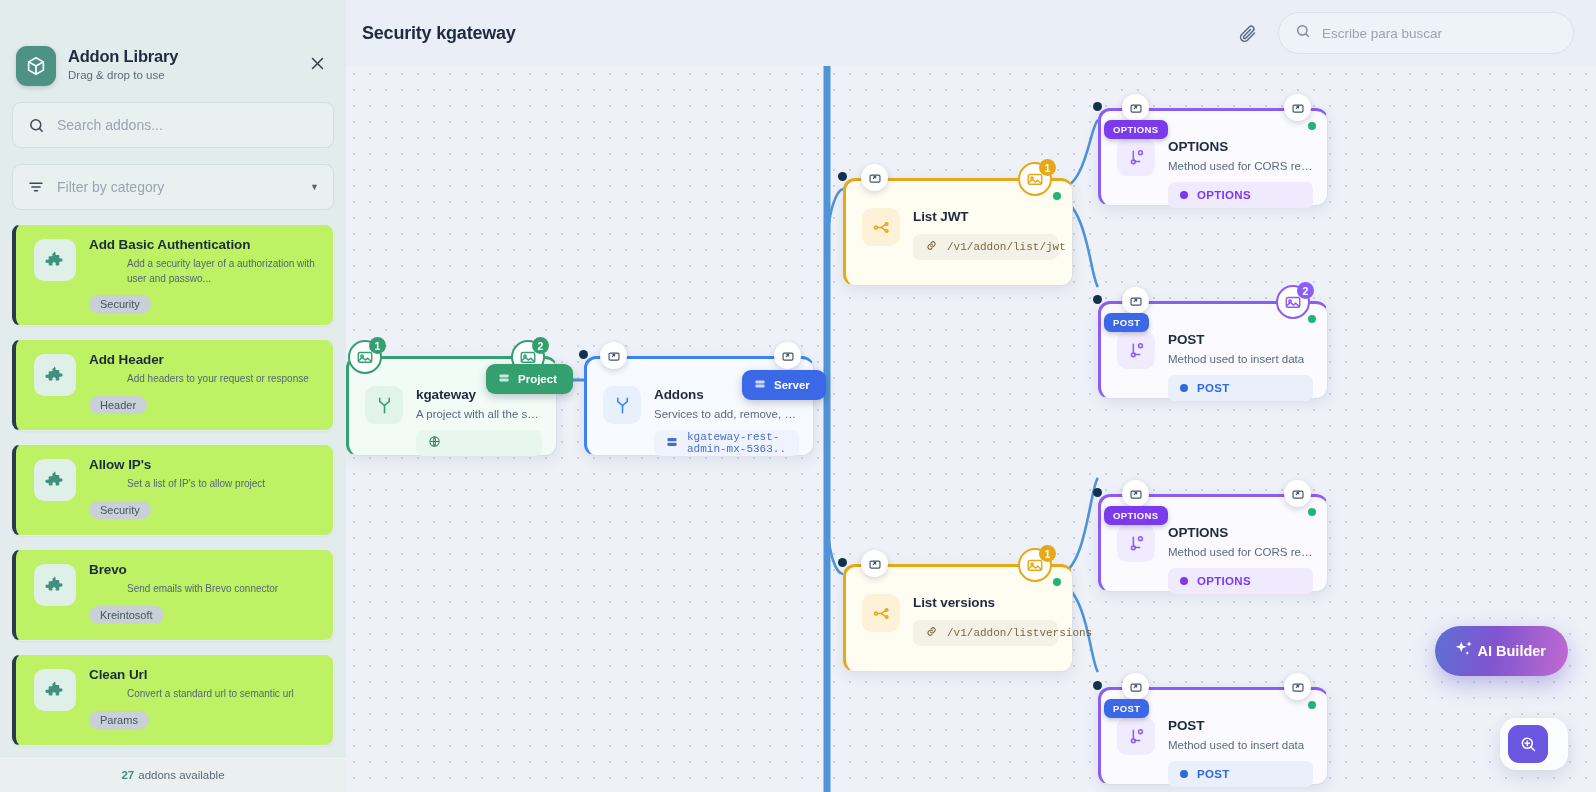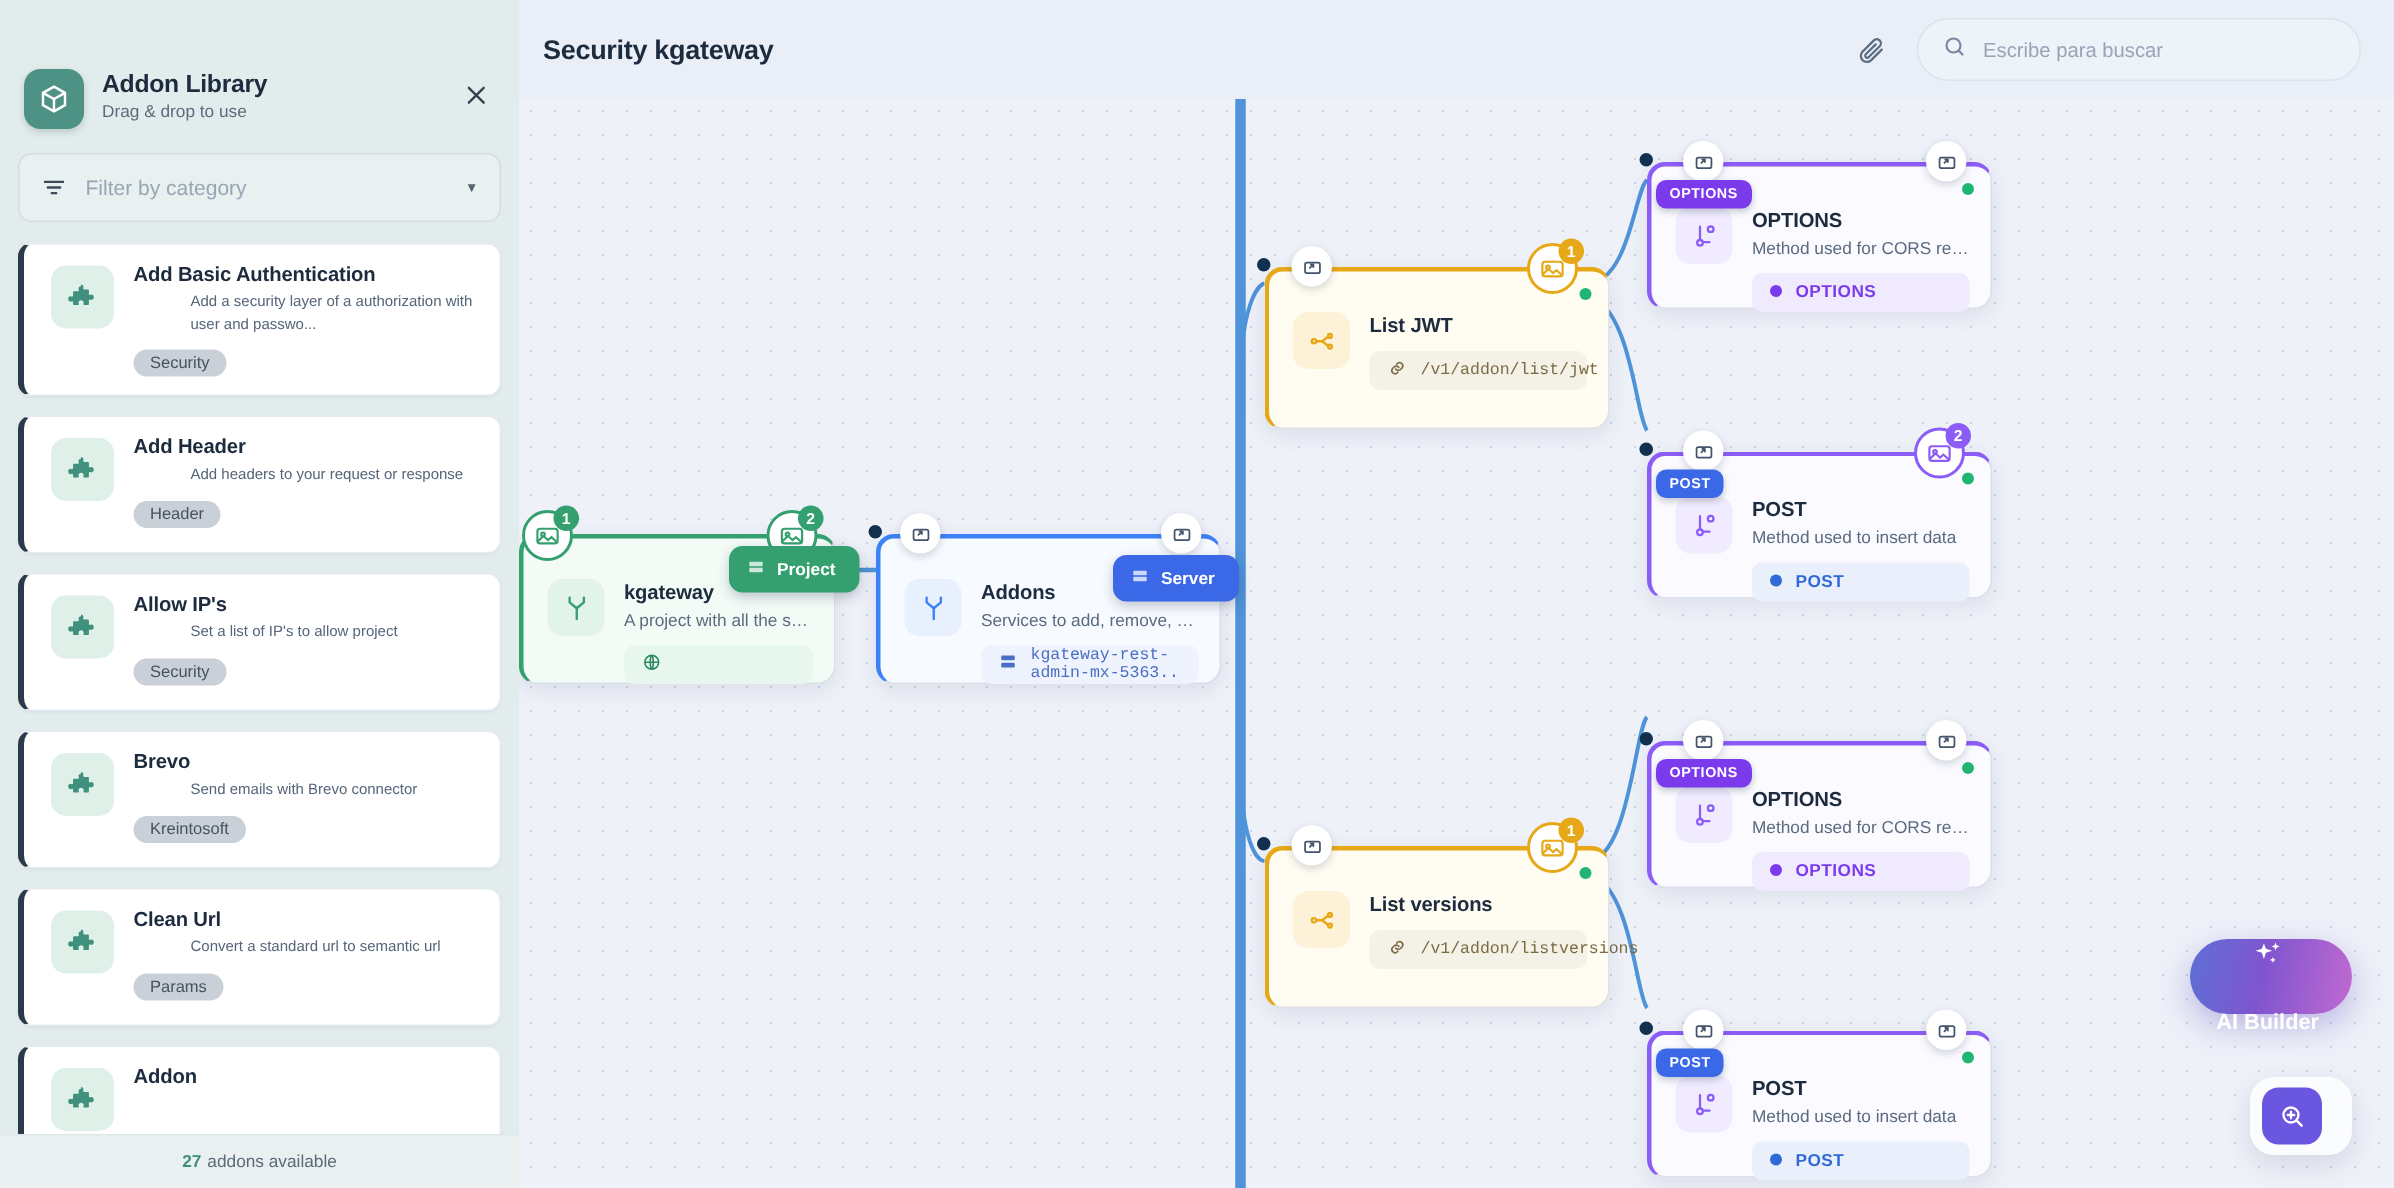--- a/index.html
+++ b/index.html
@@ -47,21 +47,21 @@
   .sb-field .ficon { flex: 0 0 18px; display: flex; align-items: center; justify-content: center; color: #3d4a58; }
   .sb-field .ftext { font-size: 14px; color: #97a6b4; flex: 1; }
   .sb-field .caret { color: #55636f; font-size: 9px; }
 
   .sb-list {
     flex: 1; margin-top: 14px; padding: 0 12px;
     overflow: hidden; position: relative;
   }
   .addon-card {
     position: relative;
-    background: #ffffff;
+    background: #bef264;
     border: 1px solid #e4ebf1;
     border-left: 4px solid #2a3a4b;
     border-radius: 9px;
     padding: 12px 14px 12px 18px;
     margin-bottom: 13px;
     min-height: 92px;
     display: flex; gap: 13px;
     box-shadow: 0 1px 2px rgba(40,60,80,.05);
   }
   .addon-ico {
@@ -171,23 +171,23 @@
     box-shadow: 0 3px 8px rgba(30,45,70,.25);
   }
   .endpt { position: absolute; width: 9px; height: 9px; border-radius: 50%; background: #12314f; z-index: 4; }
 
   
   #ai-builder {
     position: absolute; right: 28px; bottom: 116px;
     height: 50px; border-radius: 25px;
     background: linear-gradient(100deg,#5e6fd4 0%,#8055cf 45%,#c06ad1 100%);
     color: #fff; font-size: 14.5px; font-weight: 700;
-    display: flex; align-items: center; gap: 22px; padding: 0 22px 0 18px;
+    display: flex; align-items: center; gap: 3px; padding: 0 22px 0 18px;
     box-shadow: 0 8px 22px rgba(90,70,190,.35);
-    cursor: pointer; z-index: 10; flex-direction: column;
+    cursor: pointer; z-index: 10;
   }
   #zoom-ctl {
     position: absolute; right: 28px; bottom: 22px;
     height: 52px; width: 68px; border-radius: 16px;
     background: #fbfcfe; box-shadow: 0 6px 18px rgba(40,60,100,.14);
     display: flex; align-items: center; padding-left: 8px; z-index: 10;
   }
   #zoom-ctl .zbtn {
     width: 40px; height: 38px; border-radius: 11px;
     background: #6b56e0; color: #fff;
@@ -214,20 +214,29 @@
         <div class="sb-title">Addon Library</div>
         <div class="sb-sub">Drag &amp; drop to use</div>
       </div>
       <div class="sb-close">
         <svg width="17" height="17" viewBox="0 0 24 24" stroke="currentColor" stroke-width="2.2" stroke-linecap="round">
             <path d="M5 5l14 14M19 5L5 19"></path>
           </svg>
       </div>
     </div>
 
+    <div class="sb-field">
+      <span class="ficon">
+        <svg width="17" height="17" viewBox="0 0 24 24" fill="none" stroke="currentColor" stroke-width="2.1" stroke-linecap="round">
+            <circle cx="11" cy="11" r="7"></circle>
+            <path d="M20 20l-3.6-3.6"></path>
+          </svg>
+      </span>
+      <span class="ftext">Search addons...</span>
+    </div>
 
     <div class="sb-field">
       <span class="ficon">
         <svg width="18" height="18" viewBox="0 0 24 24" fill="none" stroke="currentColor" stroke-width="2.1" stroke-linecap="round">
             <path d="M4 7h16M6.5 12h11M10 17h4"></path>
           </svg>
       </span>
       <span class="ftext">Filter by category</span>
       <span class="caret">▼</span>
     </div>

